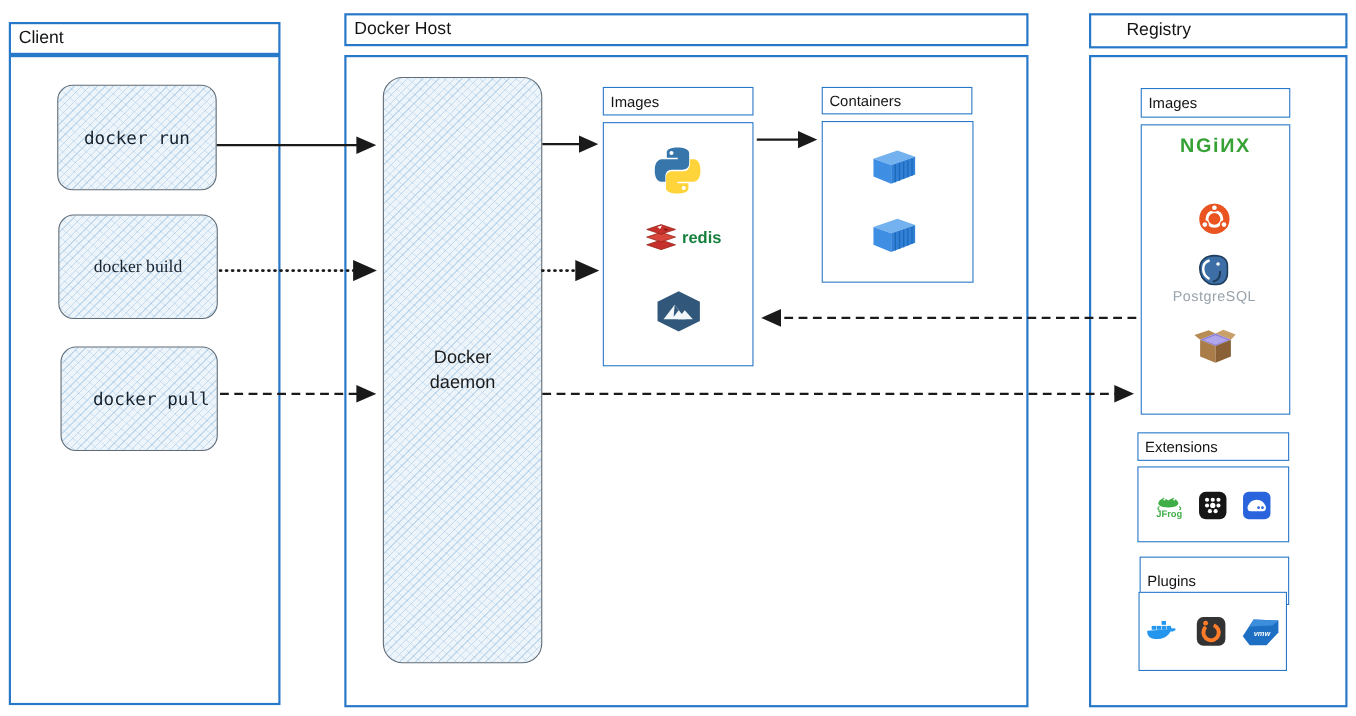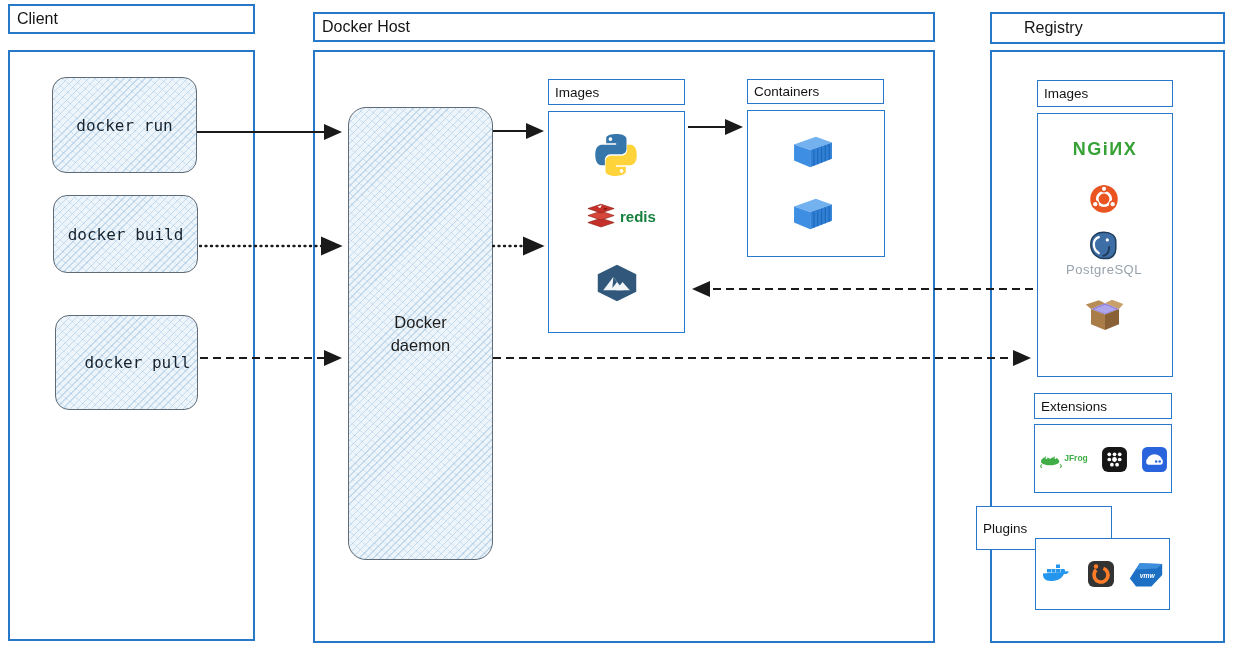--- a/index.html
+++ b/index.html
@@ -20,51 +20,51 @@
           display:flex;align-items:center;justify-content:center;text-align:center;
           font-size:16.5px;color:#1c1c1c;line-height:1.35;}
   .daemon span{display:block;width:80px;}
   .icoCol{position:absolute;display:flex;flex-direction:column;align-items:center;}
   .icoRow{position:absolute;display:flex;align-items:center;justify-content:center;gap:13px;}
   .redisRow{display:flex;align-items:center;gap:5px;}
   .redisTxt{font-size:15px;color:#15803d;font-weight:bold;}
   .nginxTxt{font-size:18px;font-weight:800;letter-spacing:1.5px;color:#36a135;}
   .pgWrap{display:flex;flex-direction:column;align-items:center;gap:0;}
   .pgTxt{font-size:13px;color:#99a3ac;margin-top:-2px;letter-spacing:.5px;}
-  .jfWrap{display:flex;flex-direction:row;align-items:center;text-align:center;}
+  .jfWrap{display:flex;flex-direction:column;align-items:center;text-align:center;}
   .jfTxt{font-size:8.5px;font-weight:700;color:#3fae46;margin-top:-2px;}
   svg{display:block;}
   #arrows{position:absolute;left:0;top:0;pointer-events:none;}
 </style>
 </head>
 <body>
 
 <div id="canvas">
 
-  <div class="titlebox" style="left:8px;top:4px;width:247px;height:30px;">
+  <div class="titlebox" style="left:8px;top:20px;width:247px;height:30px;">
     <span>Client</span>
   </div>
   <div class="frame" style="left:8px;top:50px;width:247px;height:591px;"></div>
 
   <div class="cmdbox hatch" style="left:52px;top:77px;width:145px;height:96px;">
     <span>docker run</span>
   </div>
-  <div class="cmdbox hatch" style="left:53px;top:195px;width:145px;height:78px;">
+  <div class="cmdbox hatch" style="left:53px;top:195px;width:145px;height:95px;font-family:Liberation Serif, serif;">
     <span>docker build</span>
   </div>
   <div class="cmdbox hatch" style="left:55px;top:315px;width:143px;height:95px;padding-left:22px;">
     <span>docker pull</span>
   </div>
 
   <div class="titlebox" style="left:313px;top:12px;width:622px;height:30px;">
     <span>Docker Host</span>
   </div>
   <div class="frame" style="left:313px;top:50px;width:622px;height:593px;"></div>
 
-  <div class="daemon hatch" style="left:348px;top:70px;width:145px;height:453px;margin-top:37px;">
+  <div class="daemon hatch" style="left:348px;top:70px;width:145px;height:533px;">
     <span>Docker daemon</span>
   </div>
 
   <div class="subtitle" style="left:548px;top:79px;width:137px;height:26px;">
     <span>Images</span>
   </div>
   <div class="subbody" style="left:548px;top:111px;width:137px;height:222px;"></div>
 
   <div class="icoCol" style="left:593px;top:132px;width:46px;">
     <svg width="46" height="46" viewBox="0 0 110 110">
@@ -120,21 +120,21 @@
   <div class="titlebox" style="left:990px;top:12px;width:235px;height:32px;padding-left:32px;">
     <span>Registry</span>
   </div>
   <div class="frame" style="left:990px;top:50px;width:235px;height:593px;"></div>
 
   <div class="subtitle" style="left:1037px;top:80px;width:136px;height:27px;">
     <span>Images</span>
   </div>
   <div class="subbody" style="left:1037px;top:113px;width:136px;height:264px;"></div>
 
-  <div class="icoCol" style="left:1055px;top:139px;width:100px;">
+  <div class="icoCol" style="left:1055px;top:122px;width:100px;">
     <span class="nginxTxt">NGiИX</span>
   </div>
 
   <div class="icoCol" style="left:1088px;top:183px;width:32px;">
     <svg width="32" height="32" viewBox="0 0 36 36">
       <circle cx="18" cy="18" r="15.5" fill="#e95420"></circle>
       <circle cx="18" cy="18" r="7.6" fill="none" stroke="#fff" stroke-width="3"></circle>
       <g>
         <circle cx="18" cy="6.6" r="4.1" fill="#e95420"></circle>
           <circle cx="18" cy="6.6" r="2.4" fill="#fff"></circle>
@@ -201,21 +201,21 @@
       <svg width="27" height="27" viewBox="0 0 26 26">
         <rect x="1" y="1" width="24" height="24" rx="5" fill="#2a64dd"></rect>
         <path d="M6 13.5a7 5.5 0 0 1 14 0z" fill="#fff"></path>
         <rect x="5" y="12" width="16" height="6" rx="2.6" fill="#fff"></rect>
         <circle cx="14.6" cy="15" r="1.2" fill="#2a64dd"></circle>
           <circle cx="18" cy="15" r="1.2" fill="#2a64dd"></circle>
       </svg>
     </div>
   </div>
 
-  <div class="subtitle" style="left:976px;top:506px;width:136px;height:44px;">
+  <div class="subtitle" style="left:1036px;top:506px;width:136px;height:44px;">
     <span>Plugins</span>
   </div>
   <div class="subbody" style="left:1035px;top:538px;width:135px;height:72px;"></div>
 
   <div class="icoRow" style="left:1040px;top:553px;width:126px;height:42px;">
     <div>
       <svg width="32" height="25" viewBox="0 0 64 50">
         <g fill="#2496ed">
           <rect x="10" y="14" width="8" height="7"></rect>
             <rect x="19" y="14" width="8" height="7"></rect>

